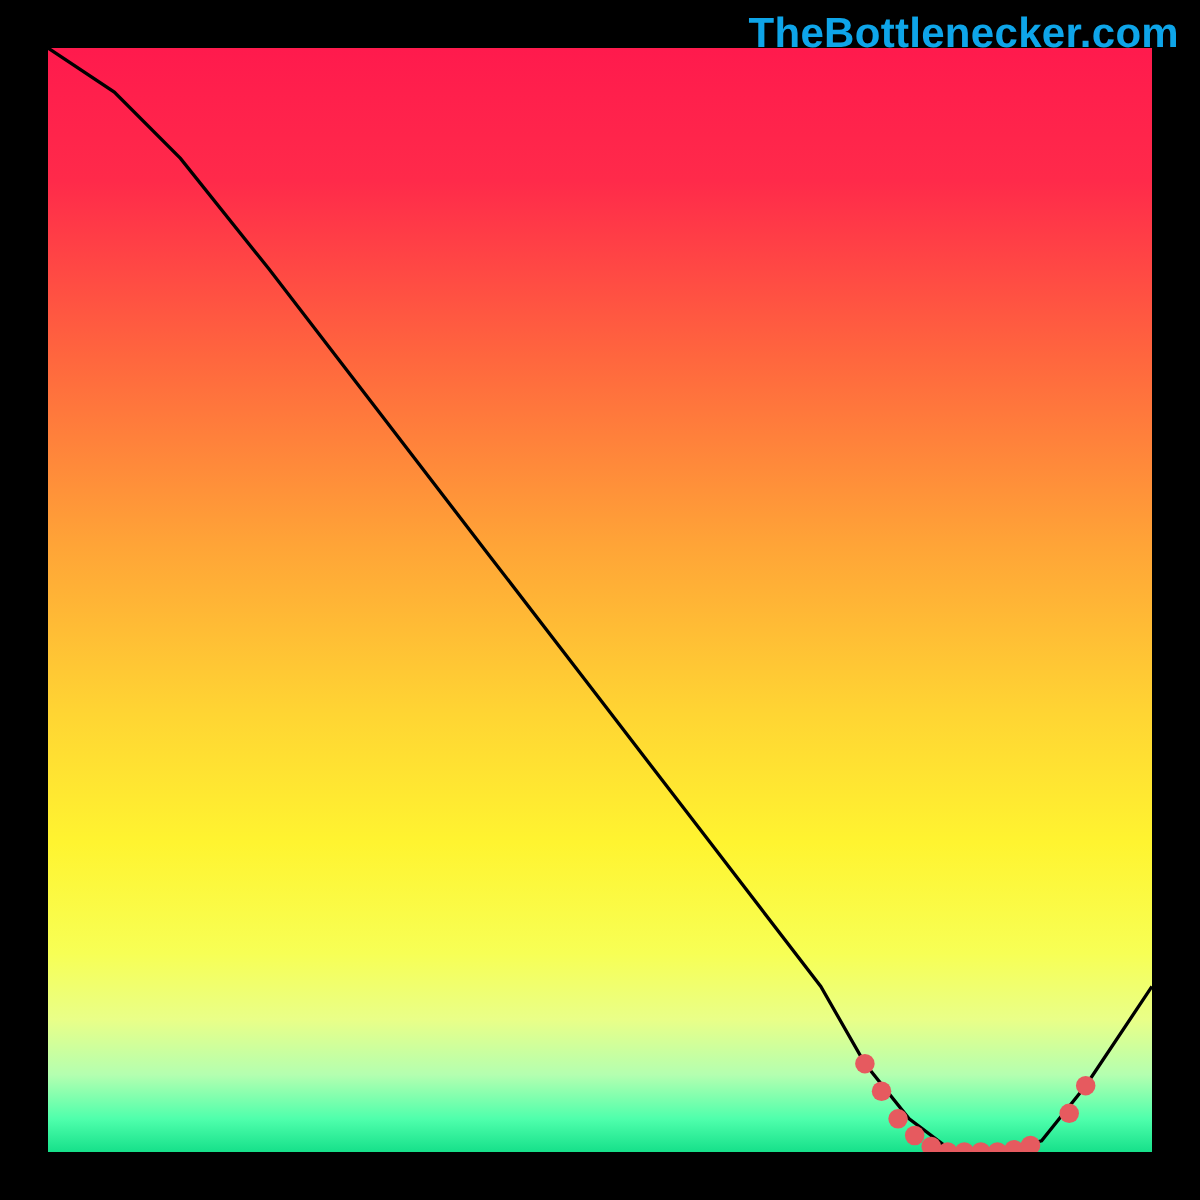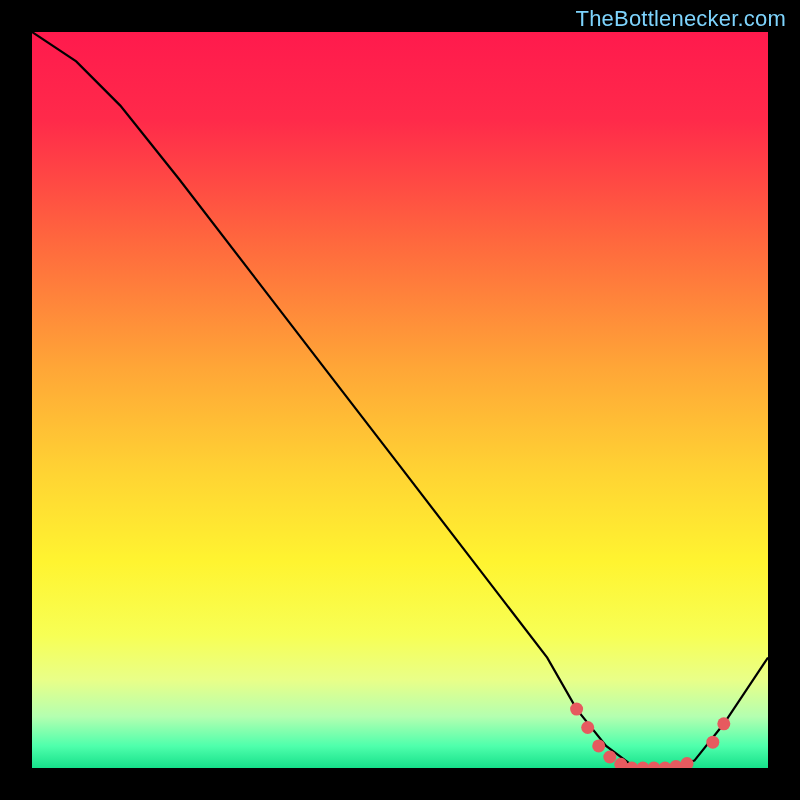--- a/index.html
+++ b/index.html
@@ -8,23 +8,23 @@
     height: 800px;
     background: #000;
     position: relative;
     font-family: Arial, sans-serif;
     overflow: hidden;
   }
   .watermark {
     position: absolute;
     top: 6px;
     right: 14px;
-    color: #7dd3fc;
-    font-size: 22px;
-    font-weight: 400;
+    color: #0ea5e9;
+    font-size: 28px;
+    font-weight: 700;
     letter-spacing: 0.2px;
     z-index: 10;
   }
   .plot {
     position: absolute;
     left: 32px;
     top: 32px;
     width: 736px;
     height: 736px;
   }

